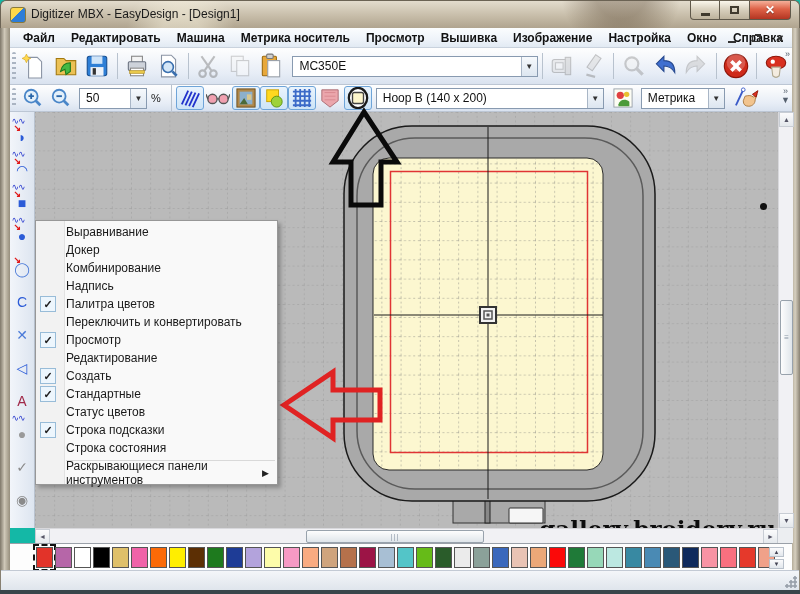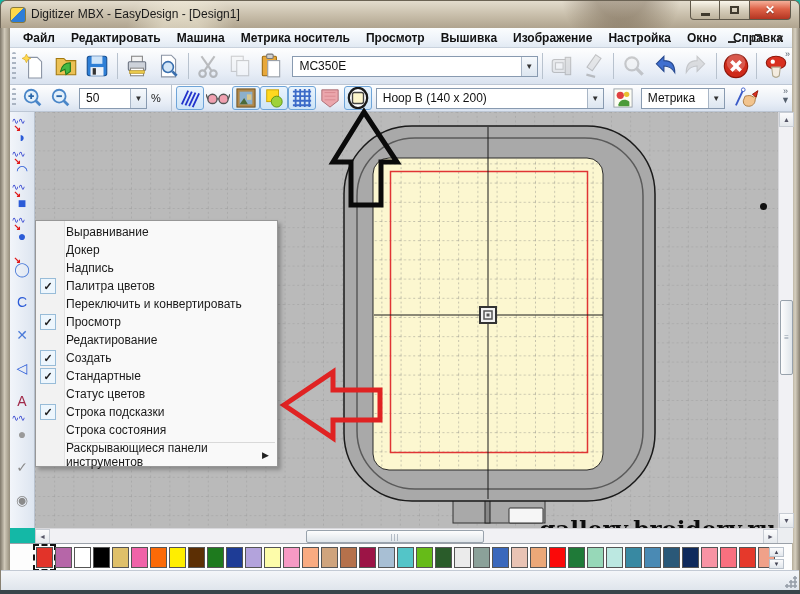--- a/index.html
+++ b/index.html
@@ -491,20 +491,23 @@
   <svg class="anno" style="left:278px;top:365px" width="108" height="80">
     <polygon points="6,40 55,7 55,25 102,25 102,55 55,55 55,73" fill="none" stroke="#e02222" stroke-width="5" stroke-linejoin="miter"></polygon>
   </svg>
 
   <div id="ctxmenu">
       <div class="cmi">
         <span>Выравнивание</span>
       </div>
       <div class="cmi">
         <span>Докер</span>
+      </div>
+      <div class="cmi">
+        <span>Комбинирование</span>
       </div>
       <div class="cmi">
         <span>Надпись</span>
       </div>
       <div class="cmi">
         <span class="chk">✓</span>
         <span>Палитра цветов</span>
       </div>
       <div class="cmi">
         <span>Переключить и конвертировать</span>

